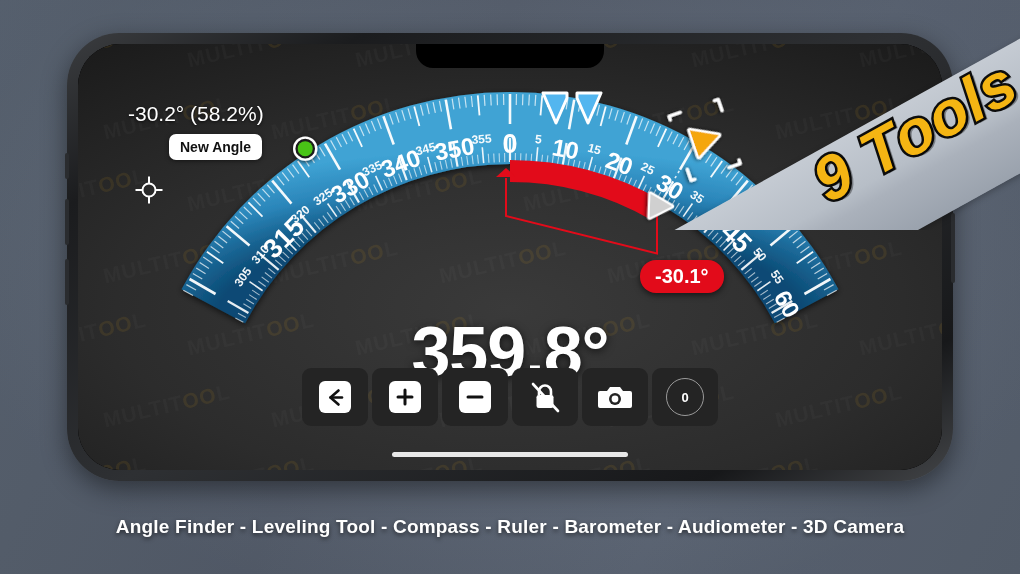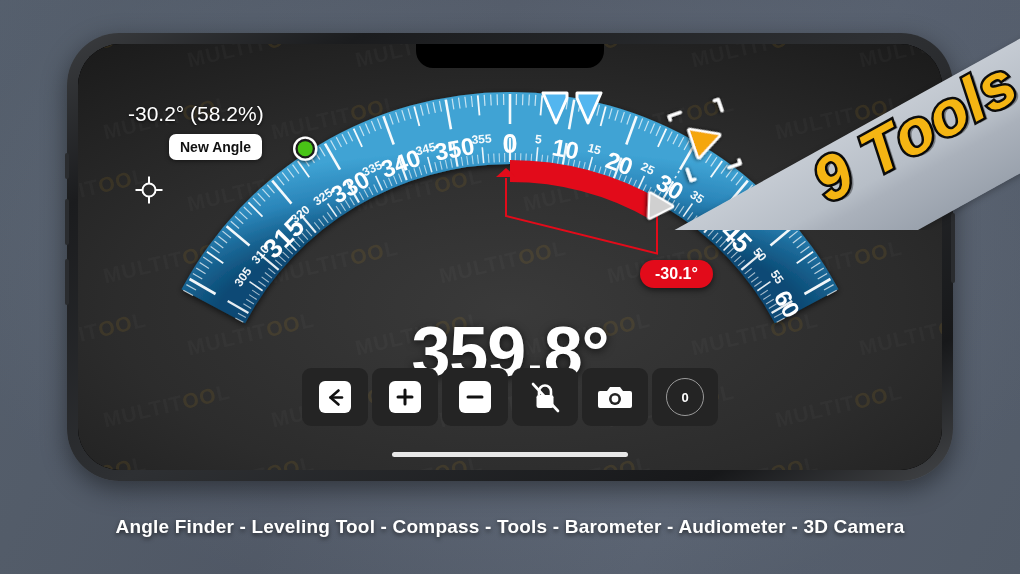--- a/index.html
+++ b/index.html
@@ -529,21 +529,21 @@
               <path d="M-6,-2 L-6,-6 L6,-6" fill="none" stroke="#ffffff" stroke-width="3.4" stroke-linecap="round" stroke-linejoin="round" transform="translate(28,20) rotate(180)"></path>
               <path d="M-6,-2 L-6,-6 L6,-6" fill="none" stroke="#ffffff" stroke-width="3.4" stroke-linecap="round" stroke-linejoin="round" transform="translate(-28,20) rotate(270)"></path>
             </g>
             <g transform="translate(581,161.9244296722373) rotate(92)" filter="url(#shadowHard)">
               <path d="M0,-13 L12,9 L-12,9 Z" fill="#d0d0d0" stroke="#ffffff" stroke-width="4.5" stroke-linejoin="round" paint-order="stroke"></path>
             </g>
           </g>
       </svg>
 
       <div id="angle-badge" style="position:absolute;left:562px;top:216px;z-index:6;background:#e20b1a;color:#fff;
-                  font-size:16px;font-weight:bold;padding:5px 15px;border-radius:16px;
+                  font-size:20px;font-weight:bold;padding:5px 15px;border-radius:16px;
                   box-shadow:0 2px 6px rgba(0,0,0,.6);">-30.1°</div>
 
       <svg id="top-pointer" style="position:absolute;left:462px;top:45px;z-index:6;" width="64" height="44" viewBox="0 0 64 44">
         <path d="M3 4 L27 4 L27 9 L16 34 Z" fill="#53b6ef" stroke="#fff" stroke-width="3" stroke-linejoin="round"></path>
         <path d="M61 4 L37 4 L37 9 L48 34 Z" fill="#53b6ef" stroke="#fff" stroke-width="3" stroke-linejoin="round"></path>
       </svg>
 
       <div id="notch"></div>
 
       <div id="delta-readout">-30.2° (58.2%)</div>
@@ -619,13 +619,13 @@
 
     </div>
   </div>
 </div>
 
 <div id="ribbon-wrap">
   <div id="ribbon"></div>
 </div>
 <div id="ribbon-text">9 Tools</div>
 
-<div id="caption">Angle Finder  -  Leveling Tool  -  Compass  -  Tools  -  Barometer  -  Audiometer  -  3D Camera</div>
+<div id="caption">Angle Finder  -  Leveling Tool  -  Compass  -  Ruler  -  Barometer  -  Audiometer  -  3D Camera</div>
 
 </body></html>

